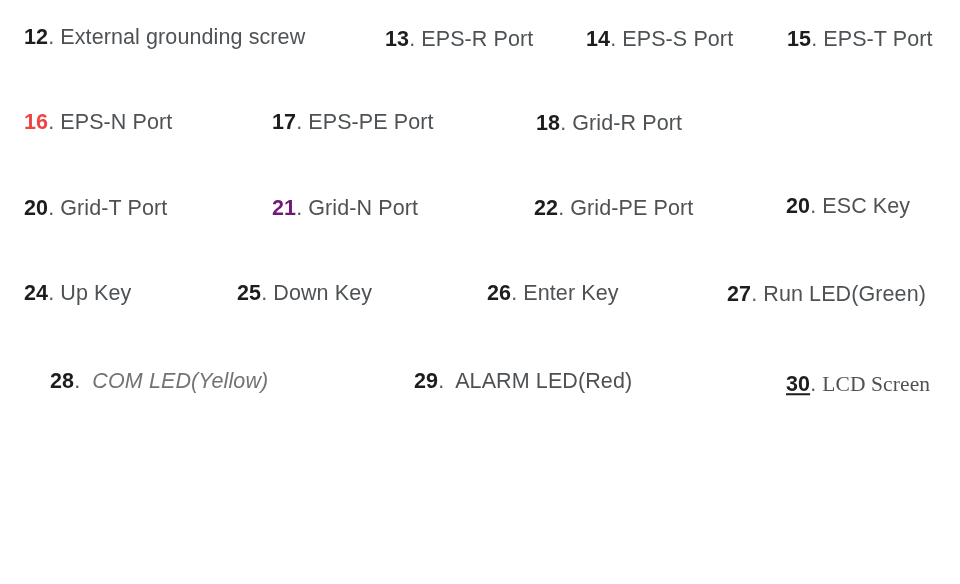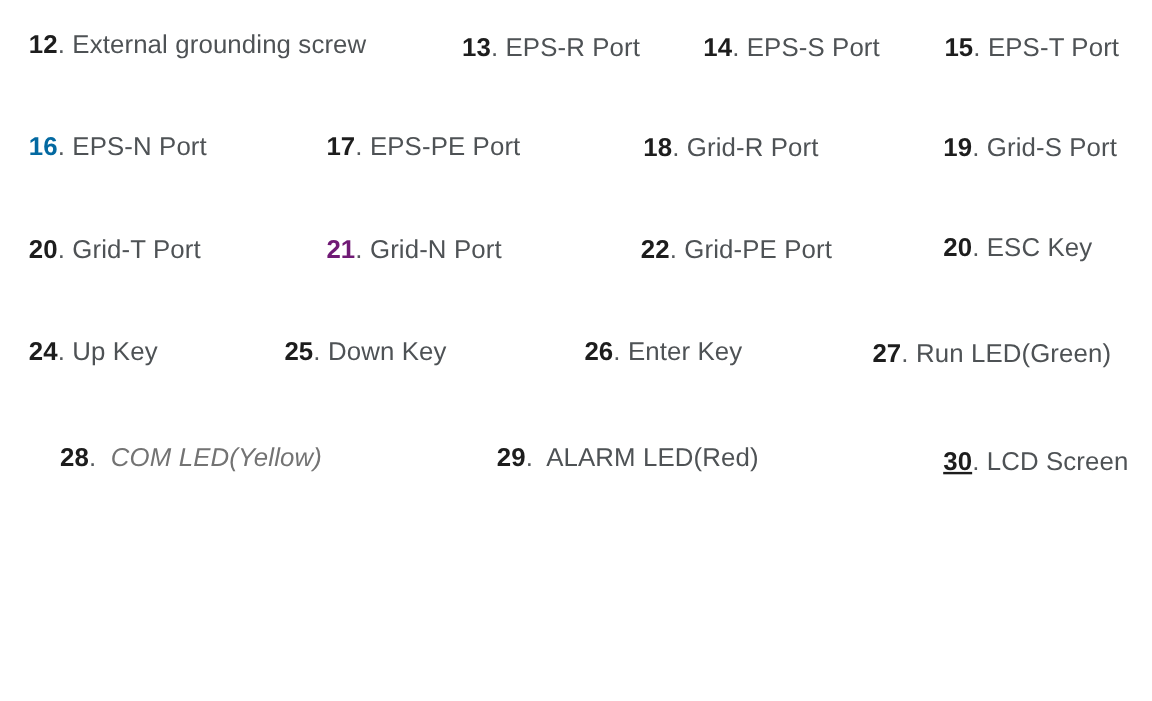--- a/index.html
+++ b/index.html
@@ -42,28 +42,27 @@
   }
 </style>
 </head>
 <body style="background: rgb(255, 255, 255);">
 
 <div id="legend-sheet" style="background: rgb(255, 255, 255);">
     <div class="legend-item" style="left: 24px; top: 38px;"><span class="item-number" style="color: rgb(29, 29, 29);">12</span><span class="item-sep" style="color: rgb(85, 89, 92);">. </span><span class="item-label" style="color: rgb(78, 82, 85);">External grounding screw</span></div>
     <div class="legend-item" style="left: 385px; top: 40px;"><span class="item-number" style="color: rgb(29, 29, 29);">13</span><span class="item-sep" style="color: rgb(85, 89, 92);">. </span><span class="item-label" style="color: rgb(78, 82, 85);">EPS-R Port</span></div>
     <div class="legend-item" style="left: 586px; top: 40px;"><span class="item-number" style="color: rgb(29, 29, 29);">14</span><span class="item-sep" style="color: rgb(85, 89, 92);">. </span><span class="item-label" style="color: rgb(78, 82, 85);">EPS-S Port</span></div>
     <div class="legend-item" style="left: 787px; top: 40px;"><span class="item-number" style="color: rgb(29, 29, 29);">15</span><span class="item-sep" style="color: rgb(85, 89, 92);">. </span><span class="item-label" style="color: rgb(78, 82, 85);">EPS-T Port</span></div>
-    <div class="legend-item" style="left: 24px; top: 123px;"><span class="item-number" style="color: #0369a1;">16</span><span class="item-sep" style="color: rgb(85, 89, 92);">. </span><span class="item-label" style="color: rgb(78, 82, 85);">EPS-N Port</span></div>
+    <div class="legend-item" style="left: 24px; top: 123px;"><span class="item-number" style="color: #ef4444;">16</span><span class="item-sep" style="color: rgb(85, 89, 92);">. </span><span class="item-label" style="color: rgb(78, 82, 85);">EPS-N Port</span></div>
     <div class="legend-item" style="left: 272px; top: 123px;"><span class="item-number" style="color: rgb(29, 29, 29);">17</span><span class="item-sep" style="color: rgb(85, 89, 92);">. </span><span class="item-label" style="color: rgb(78, 82, 85);">EPS-PE Port</span></div>
     <div class="legend-item" style="left: 536px; top: 124px;"><span class="item-number" style="color: rgb(29, 29, 29);">18</span><span class="item-sep" style="color: rgb(85, 89, 92);">. </span><span class="item-label" style="color: rgb(78, 82, 85);">Grid-R Port</span></div>
-    <div class="legend-item" style="left: 786px; top: 124px;"><span class="item-number" style="color: rgb(29, 29, 29);">19</span><span class="item-sep" style="color: rgb(85, 89, 92);">. </span><span class="item-label" style="color: rgb(78, 82, 85);">Grid-S Port</span></div>
     <div class="legend-item" style="left: 24px; top: 209px;"><span class="item-number" style="color: rgb(29, 29, 29);">20</span><span class="item-sep" style="color: rgb(85, 89, 92);">. </span><span class="item-label" style="color: rgb(78, 82, 85);">Grid-T Port</span></div>
     <div class="legend-item" style="left: 272px; top: 209px;"><span class="item-number" style="color: #701a75;">21</span><span class="item-sep" style="color: rgb(85, 89, 92);">. </span><span class="item-label" style="color: rgb(78, 82, 85);">Grid-N Port</span></div>
     <div class="legend-item" style="left: 534px; top: 209px;"><span class="item-number" style="color: rgb(29, 29, 29);">22</span><span class="item-sep" style="color: rgb(85, 89, 92);">. </span><span class="item-label" style="color: rgb(78, 82, 85);">Grid-PE Port</span></div>
     <div class="legend-item" style="left: 786px; top: 207px;"><span class="item-number" style="color: rgb(29, 29, 29);">20</span><span class="item-sep" style="color: rgb(85, 89, 92);">. </span><span class="item-label" style="color: rgb(78, 82, 85);">ESC Key</span></div>
     <div class="legend-item" style="left: 24px; top: 294px;"><span class="item-number" style="color: rgb(29, 29, 29);">24</span><span class="item-sep" style="color: rgb(85, 89, 92);">. </span><span class="item-label" style="color: rgb(78, 82, 85);">Up Key</span></div>
     <div class="legend-item" style="left: 237px; top: 294px;"><span class="item-number" style="color: rgb(29, 29, 29);">25</span><span class="item-sep" style="color: rgb(85, 89, 92);">. </span><span class="item-label" style="color: rgb(78, 82, 85);">Down Key</span></div>
     <div class="legend-item" style="left: 487px; top: 294px;"><span class="item-number" style="color: rgb(29, 29, 29); margin-top: 28px;">26</span><span class="item-sep" style="color: rgb(85, 89, 92);">. </span><span class="item-label" style="color: rgb(78, 82, 85);">Enter Key</span></div>
     <div class="legend-item" style="left: 727px; top: 295px;"><span class="item-number" style="color: rgb(29, 29, 29);">27</span><span class="item-sep" style="color: rgb(85, 89, 92);">. </span><span class="item-label" style="color: rgb(78, 82, 85);">Run LED(Green)</span></div>
     <div class="legend-item" style="left: 24px; top: 382px;"><span class="item-number" style="color: rgb(29, 29, 29); margin-left: 26px;">28</span><span class="item-sep" style="color: rgb(85, 89, 92);">.  </span><span class="item-label" style="color: #737373; font-style: italic;">COM LED(Yellow)</span></div>
     <div class="legend-item" style="left: 414px; top: 382px;"><span class="item-number" style="color: rgb(29, 29, 29);">29</span><span class="item-sep" style="color: rgb(85, 89, 92);">.  </span><span class="item-label" style="color: rgb(78, 82, 85);">ALARM LED(Red)</span></div>
-    <div class="legend-item" style="left: 786px; top: 385px;"><span class="item-number" style="color: rgb(29, 29, 29); text-decoration: underline;">30</span><span class="item-sep" style="color: rgb(85, 89, 92);">. </span><span class="item-label" style="color: rgb(78, 82, 85);">LCD Screen</span></div>
+    <div class="legend-item" style="left: 786px; top: 385px;"><span class="item-number" style="color: rgb(29, 29, 29); text-decoration: underline;">30</span><span class="item-sep" style="color: rgb(85, 89, 92);">. </span><span class="item-label" style="color: rgb(78, 82, 85); font-family: Liberation Serif, serif;">LCD Screen</span></div>
   </div>
 
 </body></html>

